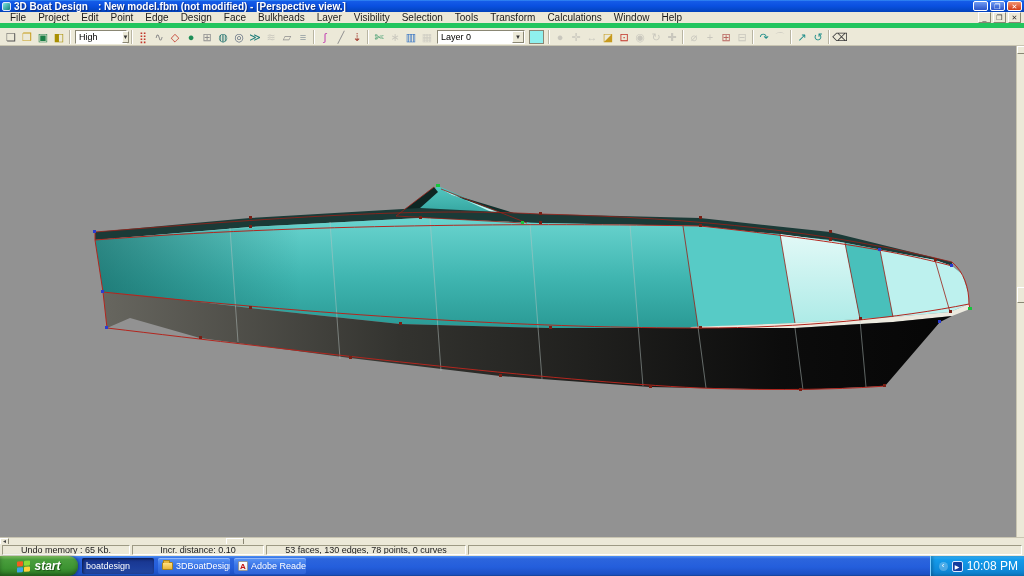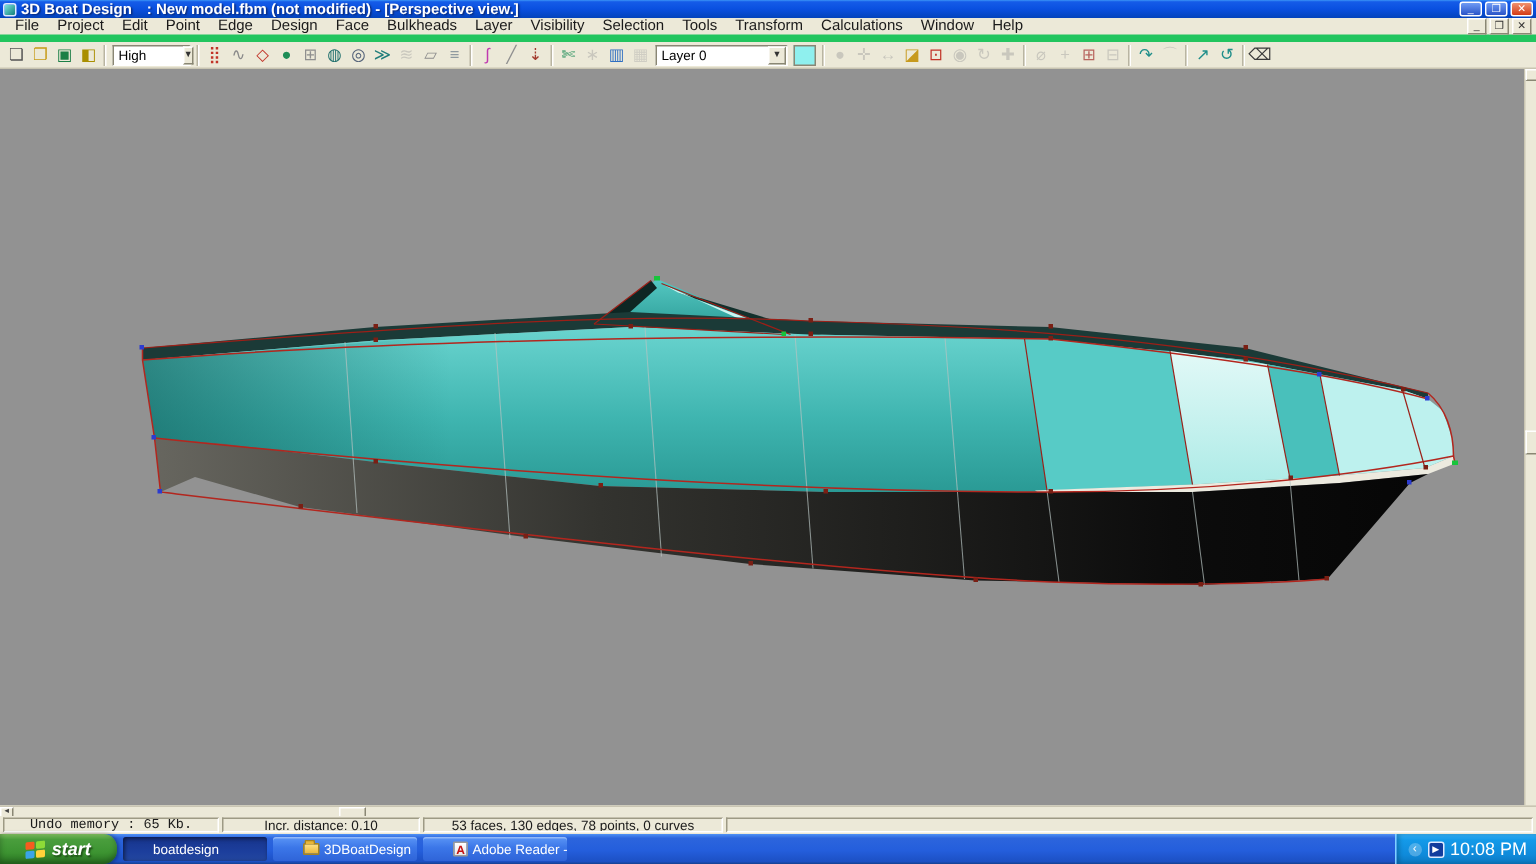--- a/index.html
+++ b/index.html
@@ -76,22 +76,22 @@
   #startbtn { height:20px; width:78px; border-radius:0 9px 9px 0;
     background:linear-gradient(180deg,#7ebc5f 0%,#4a9e3d 18%,#3d9432 60%,#2c7a24 100%);
     box-shadow:inset 0 -2px 4px rgba(0,0,0,.3), 1px 0 3px rgba(0,0,0,.4);
     display:flex; align-items:center; justify-content:center; gap:4px; cursor:default; }
   #startbtn .label { color:#fff; font-size:12px; font-weight:bold; font-style:italic;
     text-shadow:1px 1px 1px #1e5217; }
   .flag { width:13px; height:11px; display:grid; grid-template-columns:6px 6px; grid-template-rows:5px 5px; gap:1px; transform:skewY(-6deg); }
   .flag i { border-radius:1px; }
   .flag i:nth-child(1){background:#f65c1f;} .flag i:nth-child(2){background:#8ddb37;}
   .flag i:nth-child(3){background:#3aa4e8;} .flag i:nth-child(4){background:#ffd23a;}
-  .task { height:16px; width:96px; margin-left:4px; border-radius:2px; display:flex; align-items:center;
-    gap:3px; padding:0 20px; font-size:9px; color:#fff; white-space:nowrap; overflow:hidden;
+  .task { height:16px; width:72px; margin-left:4px; border-radius:2px; display:flex; align-items:center;
+    gap:3px; padding:0 4px; font-size:9px; color:#fff; white-space:nowrap; overflow:hidden;
     background:linear-gradient(180deg,#5a95f6,#3b76e8 45%,#2f64d8); box-shadow:inset 0 1px 0 rgba(255,255,255,.35); }
   .task.active { background:linear-gradient(180deg,#17348c,#1c3e9c 60%,#23479f);
     box-shadow:inset 1px 1px 3px rgba(0,0,0,.55); }
   .task .ico-folder { width:11px; height:8px; background:linear-gradient(180deg,#ffe082,#e8b63a);
     border:1px solid #a8831e; border-radius:1px; position:relative; flex:0 0 auto; }
   .task .ico-folder::before { content:""; position:absolute; left:0; top:-3px; width:5px; height:2px;
     background:#e8b63a; border:1px solid #a8831e; border-bottom:none; border-radius:1px 1px 0 0; }
   .task .ico-adobe { width:10px; height:10px; background:linear-gradient(180deg,#fff,#e8e8e8);
     border:1px solid #999; border-radius:1px; color:#c41212; font-size:8px; font-weight:bold;
     line-height:9px; text-align:center; flex:0 0 auto; }
@@ -326,21 +326,21 @@
   <div id="vscroll">
     <span class="sb-btn"></span>
     <span class="sb-thumb"></span>
   </div>
   <div id="hscroll">
     <span class="sb-btn">◄</span>
     <span class="sb-thumb"></span>
   </div>
 
   <div id="statusbar">
-      <span class="status-panel" style="width: 144px; font-family: Liberation Mono, monospace;">Undo memory : 65 Kb.</span>
+      <span class="status-panel" style="width: 128px;">Undo memory : 65 Kb.</span>
       <span class="status-panel" style="width: 132px;">Incr. distance: 0.10</span>
       <span class="status-panel" style="width: 200px;">53 faces, 130 edges, 78 points, 0 curves</span>
       <span class="status-panel fill"></span>
     </div>
 
   <div id="taskbar">
     <div id="startbtn">
       <span class="flag">
           <i></i>
           <i></i>

